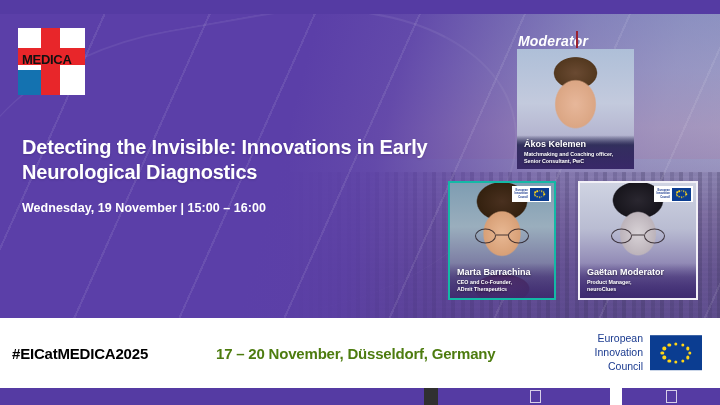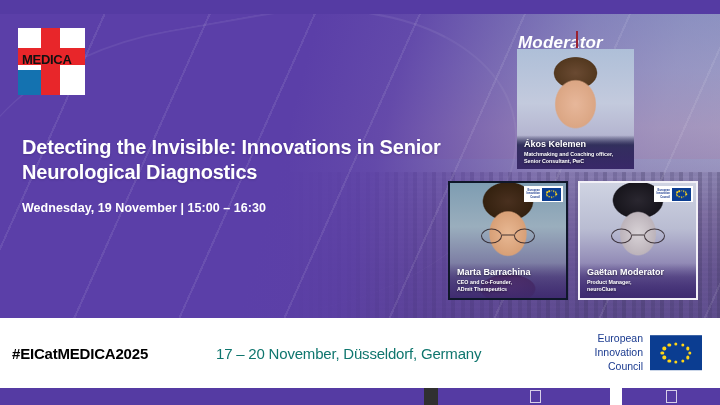--- a/index.html
+++ b/index.html
@@ -117,21 +117,21 @@
     text-shadow: 0 1px 2px rgba(40,20,80,0.25);
   }
   .talk-time {
     margin-top: 16px;
     color:#ffffff; font-weight: 700; font-size: 12.5px; letter-spacing: 0.05px;
   }
 
   
   .moderator-label {
     position:absolute; left: 518px; top: 33px; z-index: 13;
-    color:#ffffff; font-weight: 800; font-style: italic; font-size: 17px;
+    color:#ffffff; font-weight: 800; font-style: italic; font-size: 14px;
     letter-spacing: 0.2px;
   }
   .moderator-tick {
     position:absolute; left: 576px; top: 31px; width: 2px; height: 17px;
     background:#9b2230; z-index: 13;
   }
 
   .card {
     position: absolute; z-index: 12; overflow: hidden;
     background:#6b5a9c;
@@ -152,22 +152,22 @@
     margin-top:2px;
     color:#ffffff; font-weight:700; font-size:5.3px; line-height:1.3;
     text-shadow: 0 1px 2px rgba(0,0,0,0.45);
   }
 
   
   #card-moderator { left: 517px; top: 49px; width: 117px; height: 120px; }
   #card-moderator .namebar { padding-bottom: 4px; margin-top: 35px; }
 
   
-  #card-speaker1 { left: 448px; top: 181px; width: 120px; height: 119px;
-     border: 2px solid #0f172a; }
+  #card-speaker1 { left: 448px; top: 181px; width: 108px; height: 119px;
+     border: 2px solid #14b8a6; }
   #card-speaker2 { left: 578px; top: 181px; width: 120px; height: 119px;
      border: 2px solid #f2f0f7; }
 
   
   .pf-moderator {
     background:
       radial-gradient(ellipse 34px 40px at 50% 46%, #e7b79a 0%, #dba684 58%, rgba(219,166,132,0) 62%),
       radial-gradient(ellipse 30px 22px at 50% 20%, #6a4a32 0%, #53381f 70%, rgba(83,56,31,0) 74%),
       linear-gradient(to bottom, rgba(40,50,80,0) 72%, #2b3550 80%, #222b44 100%),
       linear-gradient(to bottom, #aebfd8 0%, #c3cadd 45%, #b3b3cf 75%, #8e93bb 100%);
@@ -213,21 +213,21 @@
     position:absolute; left:0; top:318px; width:720px; height:70px;
     background:#ffffff; z-index:16;
     display:flex; align-items:center;
   }
   .hashtag {
     position:absolute; left:12px; top:50%; transform:translateY(-50%);
     color:#000000; font-weight:800; font-size:15px; letter-spacing:-0.2px;
   }
   .dates {
     position:absolute; left:216px; top:50%; transform:translateY(-50%);
-    color:#0f766e; font-weight:400; font-size:15px; letter-spacing:-0.2px;
+    color:#4d7c0f; font-weight:700; font-size:15px; letter-spacing:-0.2px;
   }
   .eic-logo {
     position:absolute; right:18px; top:50%; transform:translateY(-50%);
     display:flex; align-items:center; gap:7px;
   }
   .eic-logo .el-txt {
     text-align:right; color:#1a3a8f; font-size:10.5px; line-height:1.32; font-weight:400;
     font-family:"Liberation Sans", sans-serif;
   }
   .eic-logo .el-flag {
@@ -259,22 +259,22 @@
   <div class="top-strip"></div>
 
   <div class="medica-logo">
     <div class="ml-redv"></div>
     <div class="ml-redh"></div>
     <div class="ml-blue"></div>
     <div class="ml-text">MEDICA</div>
   </div>
 
   <div class="title-block">
-    <div class="talk-title">Detecting the Invisible: Innovations in Senior Neurological Diagnostics</div>
-    <div class="talk-time">Wednesday, 19 November  |  15:00 – 16:30</div>
+    <div class="talk-title">Detecting the Invisible: Innovations in Early Neurological Diagnostics</div>
+    <div class="talk-time">Wednesday, 19 November  |  15:00 – 16:00</div>
   </div>
 
   <div class="moderator-label">Moderator</div>
   <div class="moderator-tick"></div>
 
   <div class="card" id="card-moderator">
     <div class="photo pf-moderator"></div>
     <div class="namebar">
       <div class="sp-name">Ákos Kelemen</div>
       <div class="sp-role">Matchmaking and Coaching officer, Senior Consultant, PwC</div>

